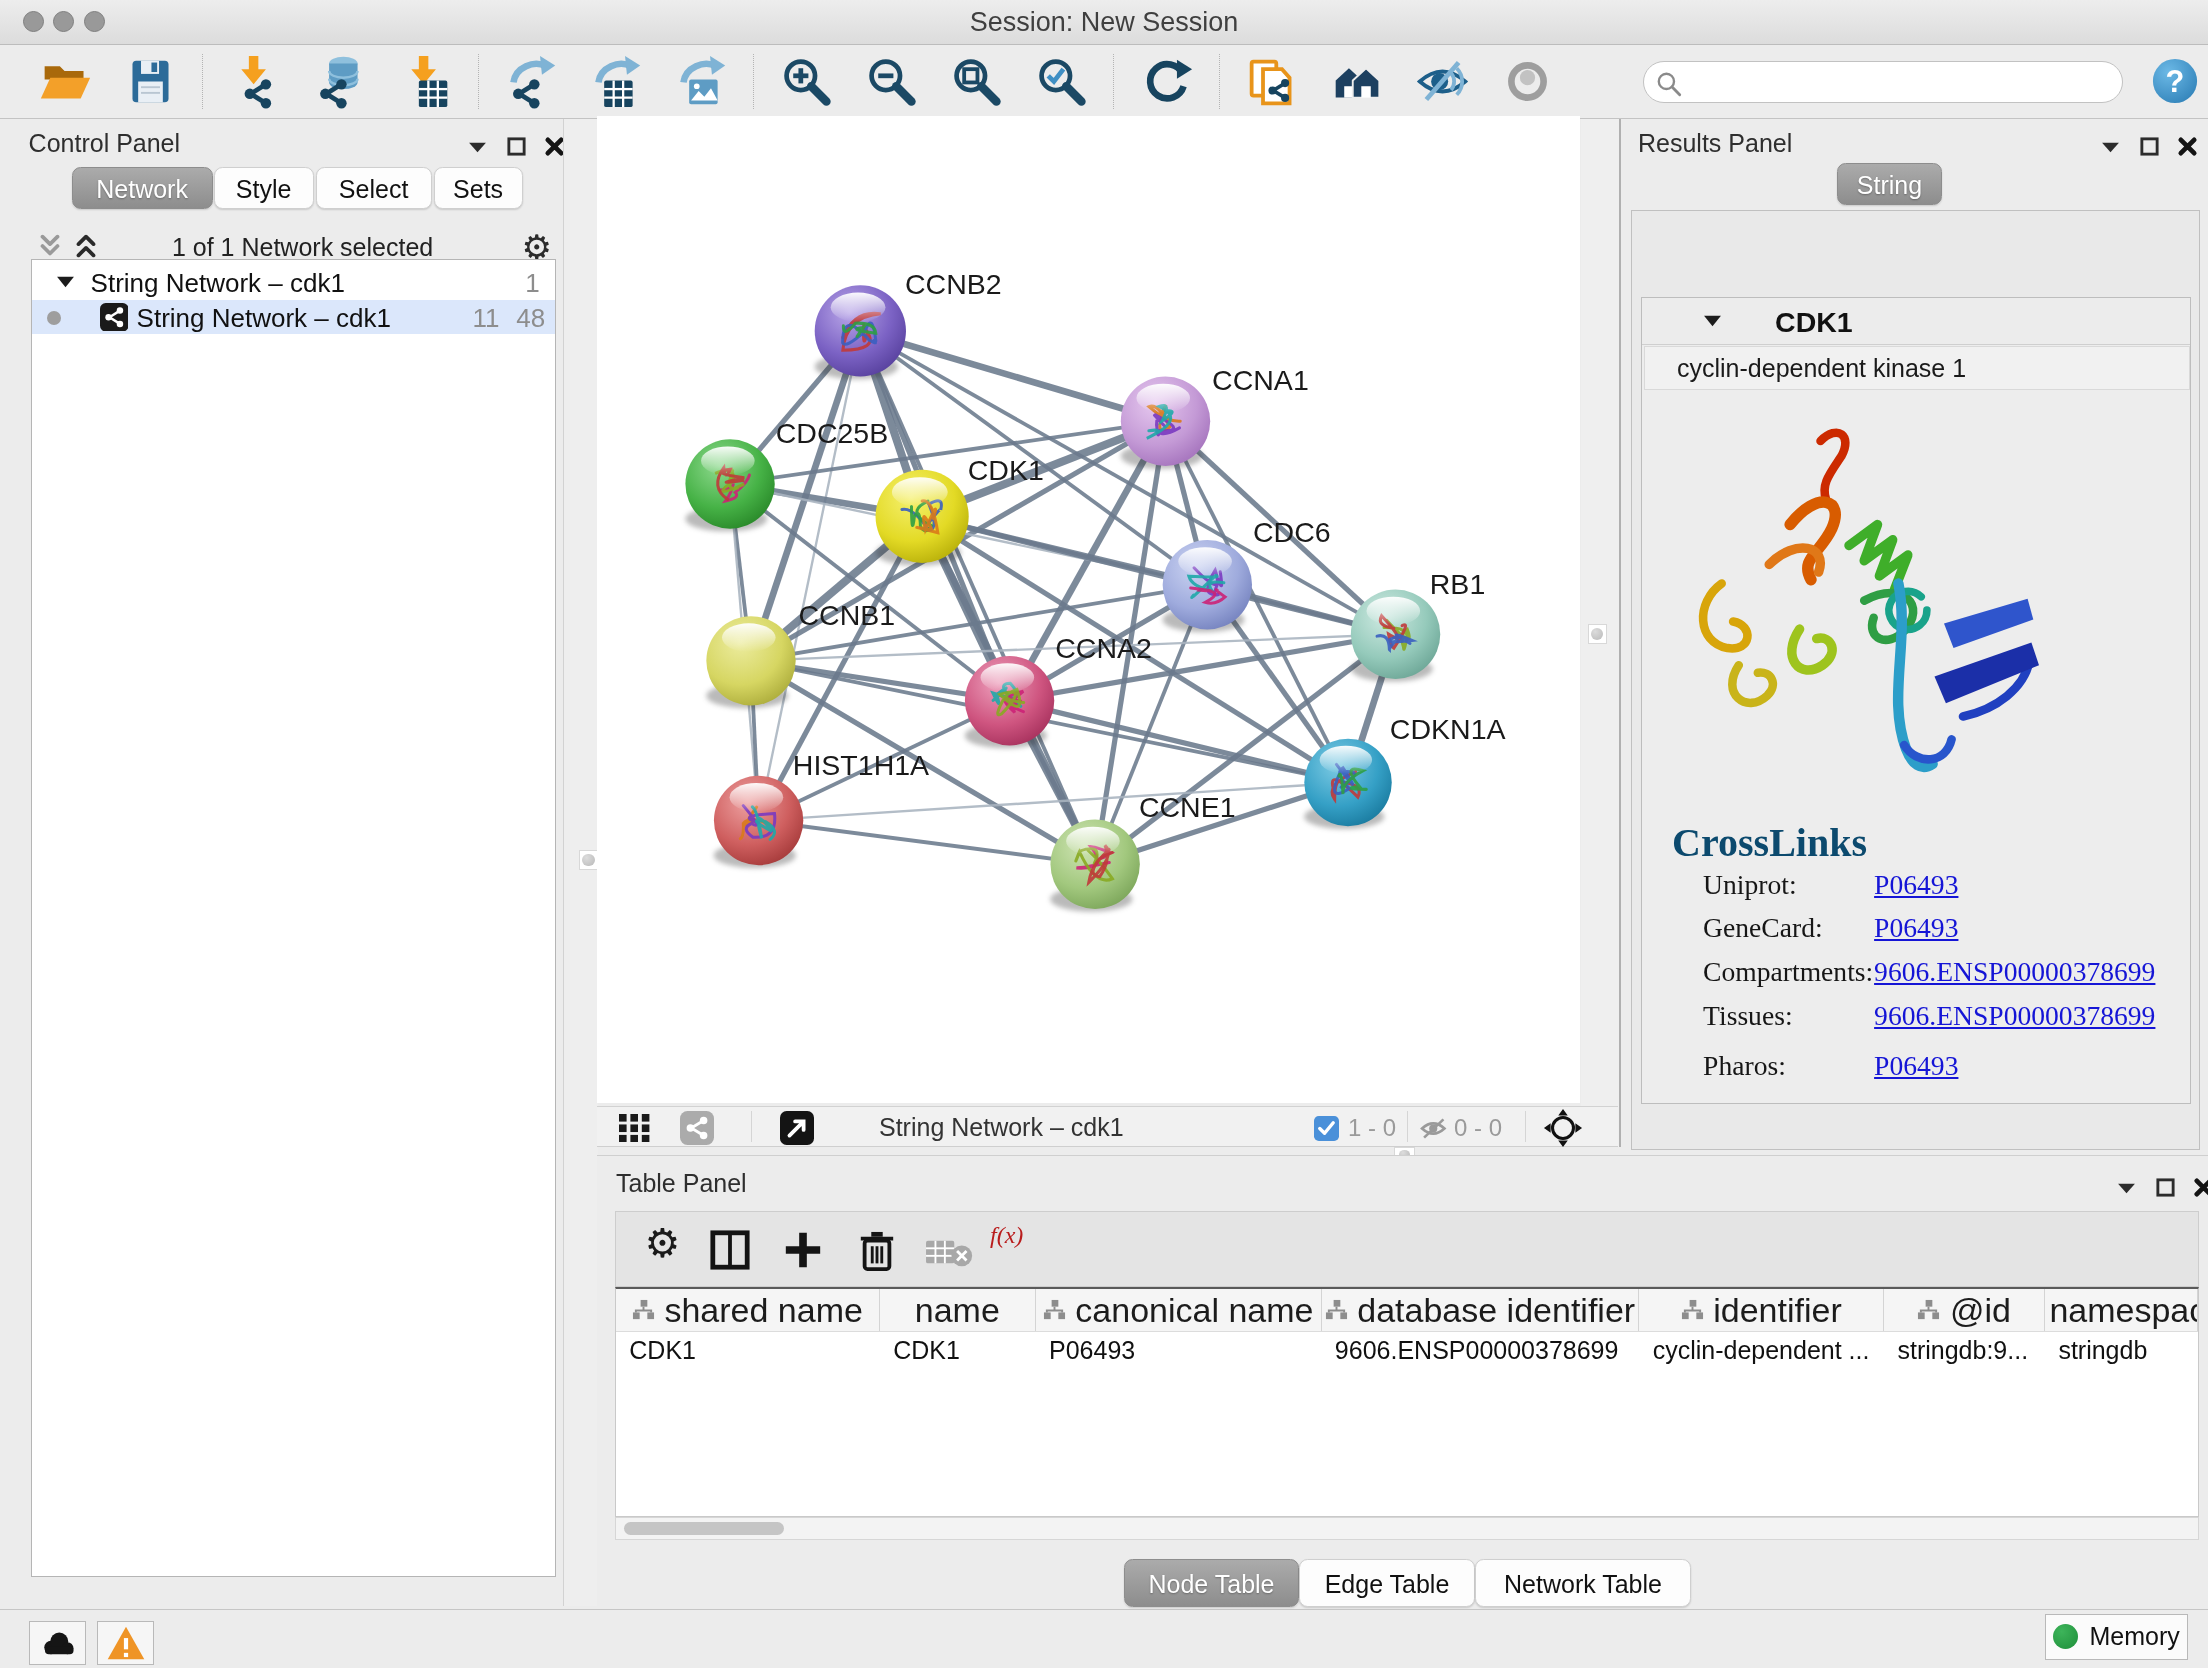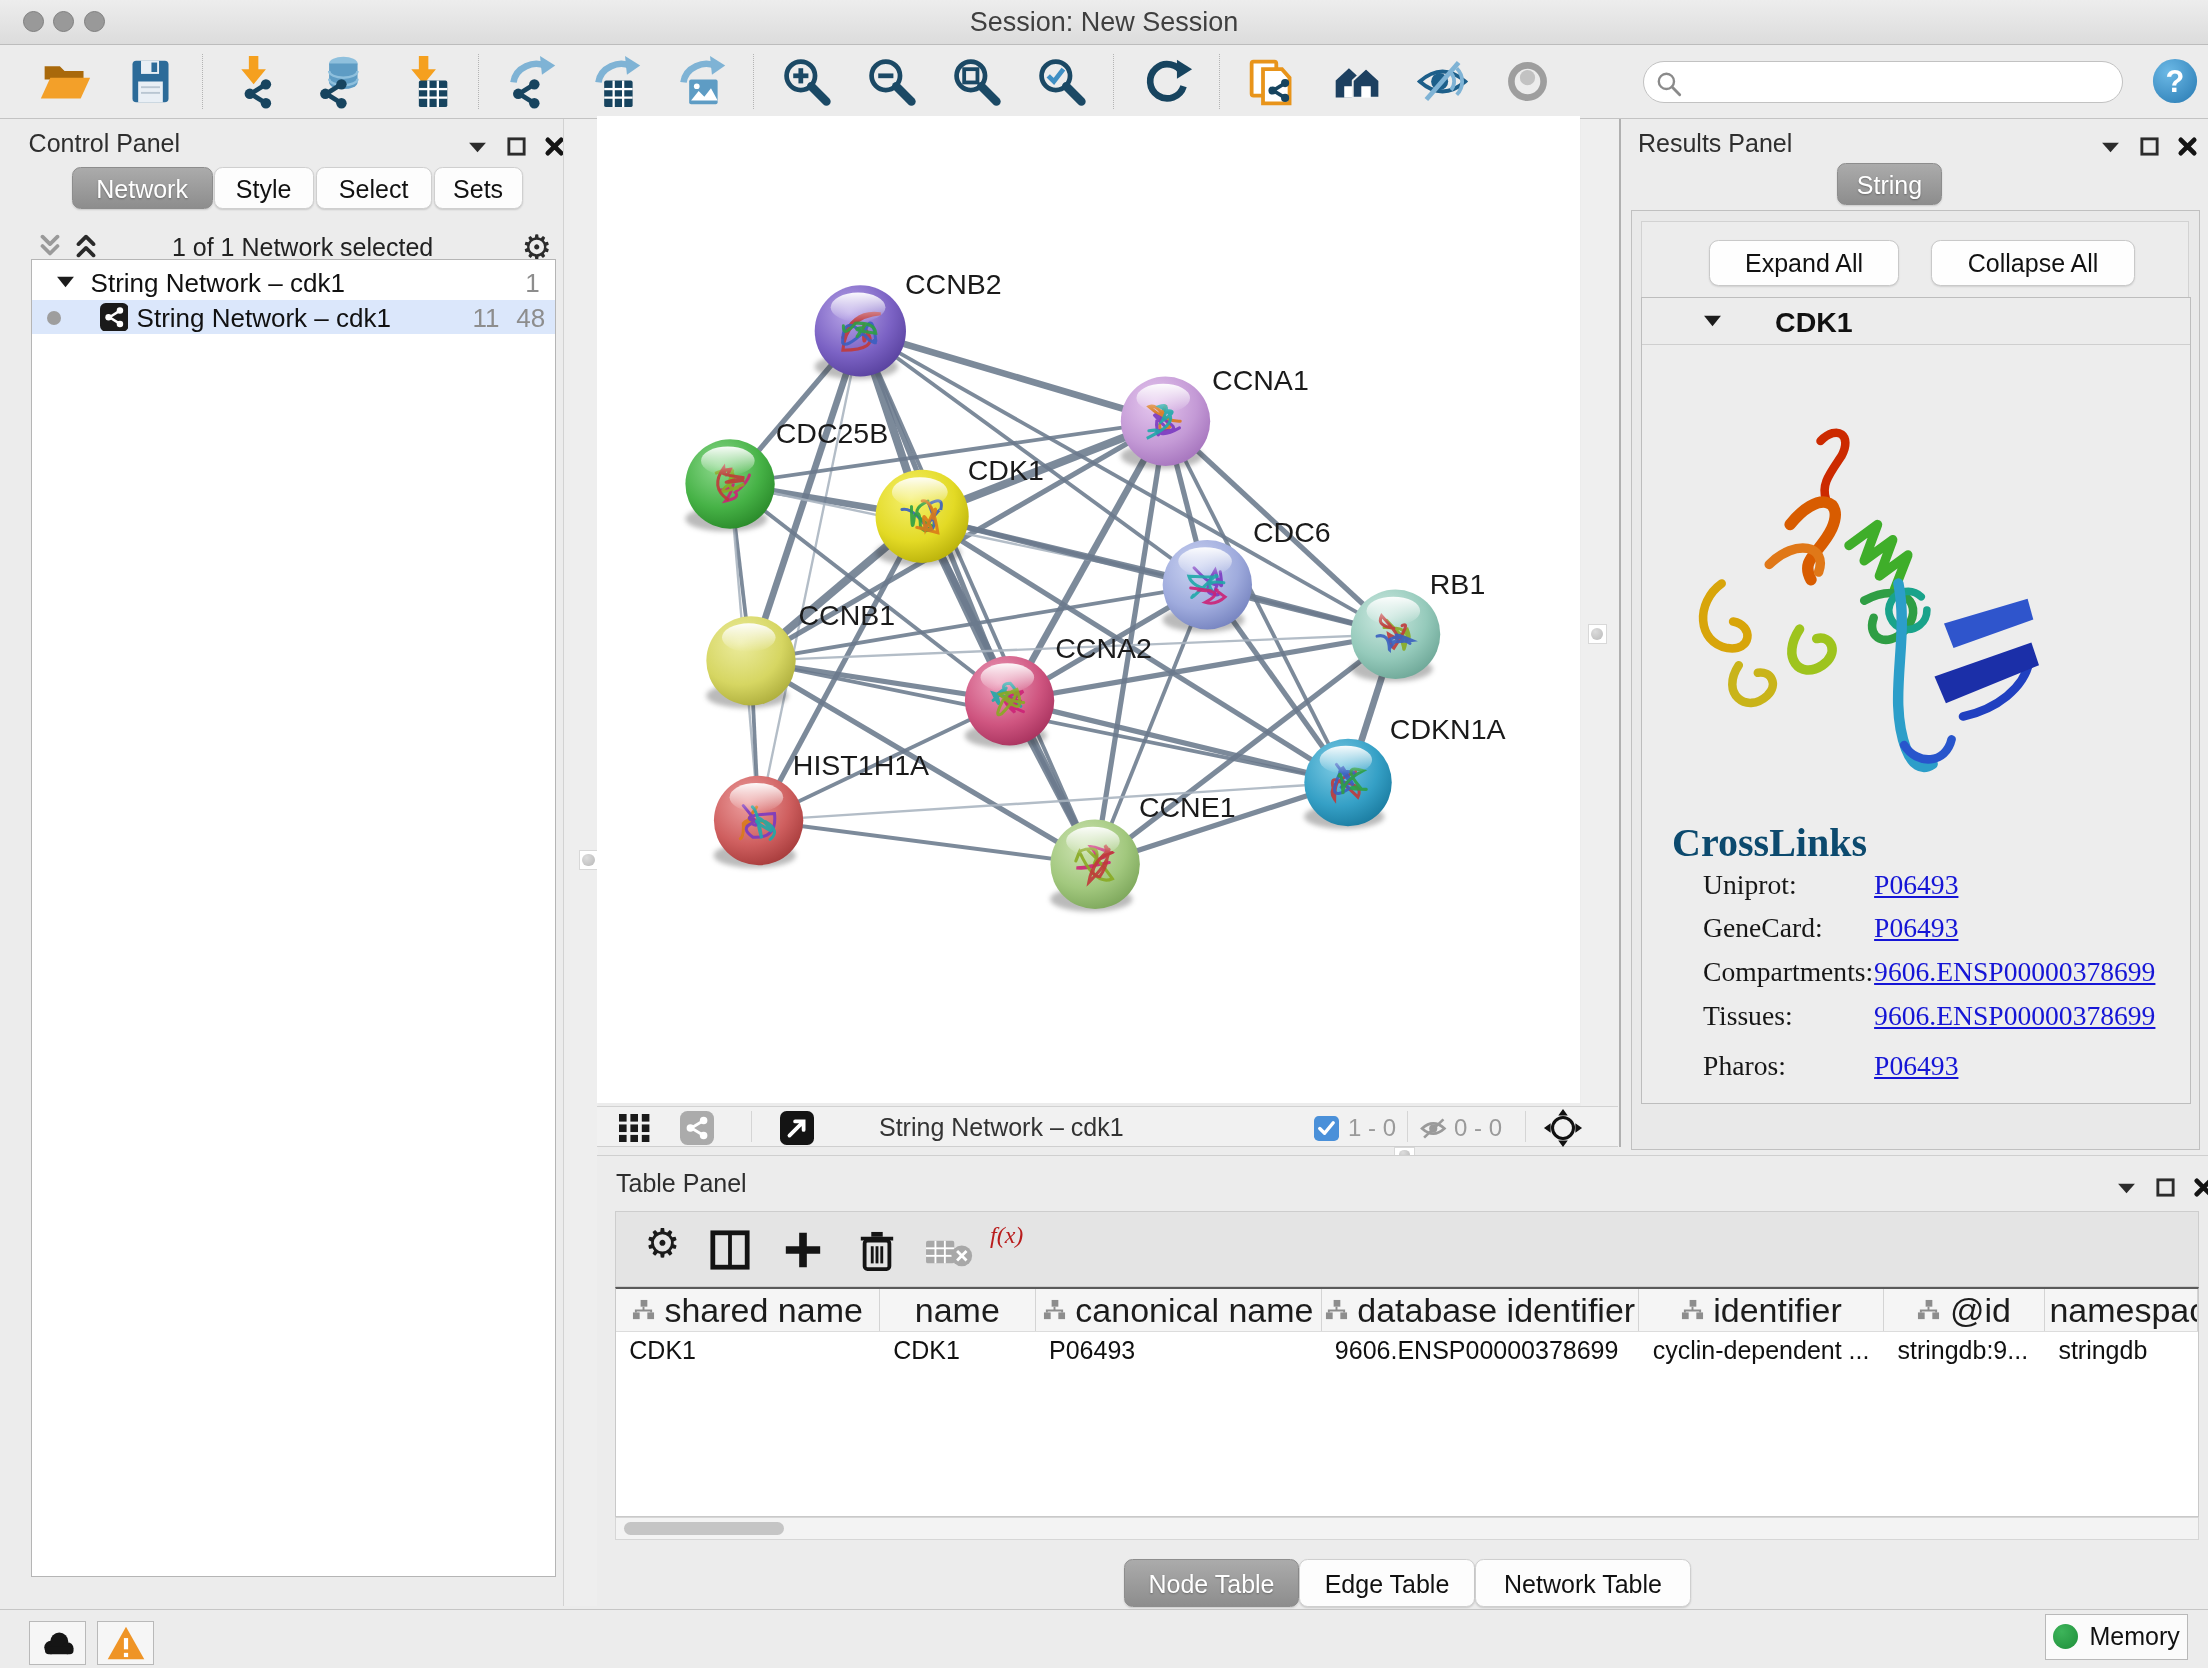--- a/index.html
+++ b/index.html
@@ -687,30 +687,29 @@
       </svg>
     <svg width="21" height="21" viewBox="0 0 22 22">
         <rect x="3" y="3" width="16" height="16" fill="none" stroke="#2c2c2c" stroke-width="3"></rect>
       </svg>
     <svg width="21" height="21" viewBox="0 0 22 22">
         <path d="M4 4 L18 18 M18 4 L4 18" stroke="#141414" stroke-width="5" stroke-linecap="round"></path>
       </svg>
   </div>
   <div class="tab sel abs" style="left:214px;top:44px;width:105px">String</div>
   <div id="rp-outer">
-    <div id="rp-buttons">
-      <div class="rp-btn" style="left:67px;width:188px">Expand All</div>
-      <div class="rp-btn" style="left:289px;width:202px">Collapse All</div>
-    </div>
     <div id="rp-section">
       <div id="rp-sec-header">
         <svg class="abs" style="left:59px;top:15px" width="23" height="15" viewBox="0 0 24 16">
             <path d="M3 3 h18 l-9 11 z" fill="#1c1c1c"></path>
           </svg>
         <span id="rp-protein-name">CDK1</span>
+      </div>
+      <div id="rp-desc">
+        <span>cyclin-dependent kinase 1</span>
       </div>
       <svg class="abs" style="left:36px;top:105px" width="380" height="399" viewBox="0 0 400 420">
         <g fill="none" stroke-linecap="round">
           <path d="M150 40 C168 22,184 34,172 56 C160 74,150 86,156 102" stroke="#cc2a00" stroke-width="9"></path>
           <path d="M118 128 C146 92,176 100,162 132 C150 158,128 164,140 186" stroke="#d85c00" stroke-width="12"></path>
           <path d="M96 170 C124 142,158 150,148 178" stroke="#e07818" stroke-width="10"></path>
           <path d="M46 190 C18 210,20 252,52 258 C78 262,80 234,58 230" stroke="#d8a50a" stroke-width="9"></path>
           <path d="M64 276 C44 306,72 328,94 308 C106 296,98 282,84 284" stroke="#c9b41a" stroke-width="9"></path>
           <path d="M128 238 C108 268,128 292,152 276 C170 264,162 244,146 248" stroke="#9ec41e" stroke-width="10"></path>
           <path d="M180 150 L210 128 L196 166 L226 144 L212 182 L242 160 L228 196" stroke="#3fae2a" stroke-width="10" stroke-linejoin="round"></path>

